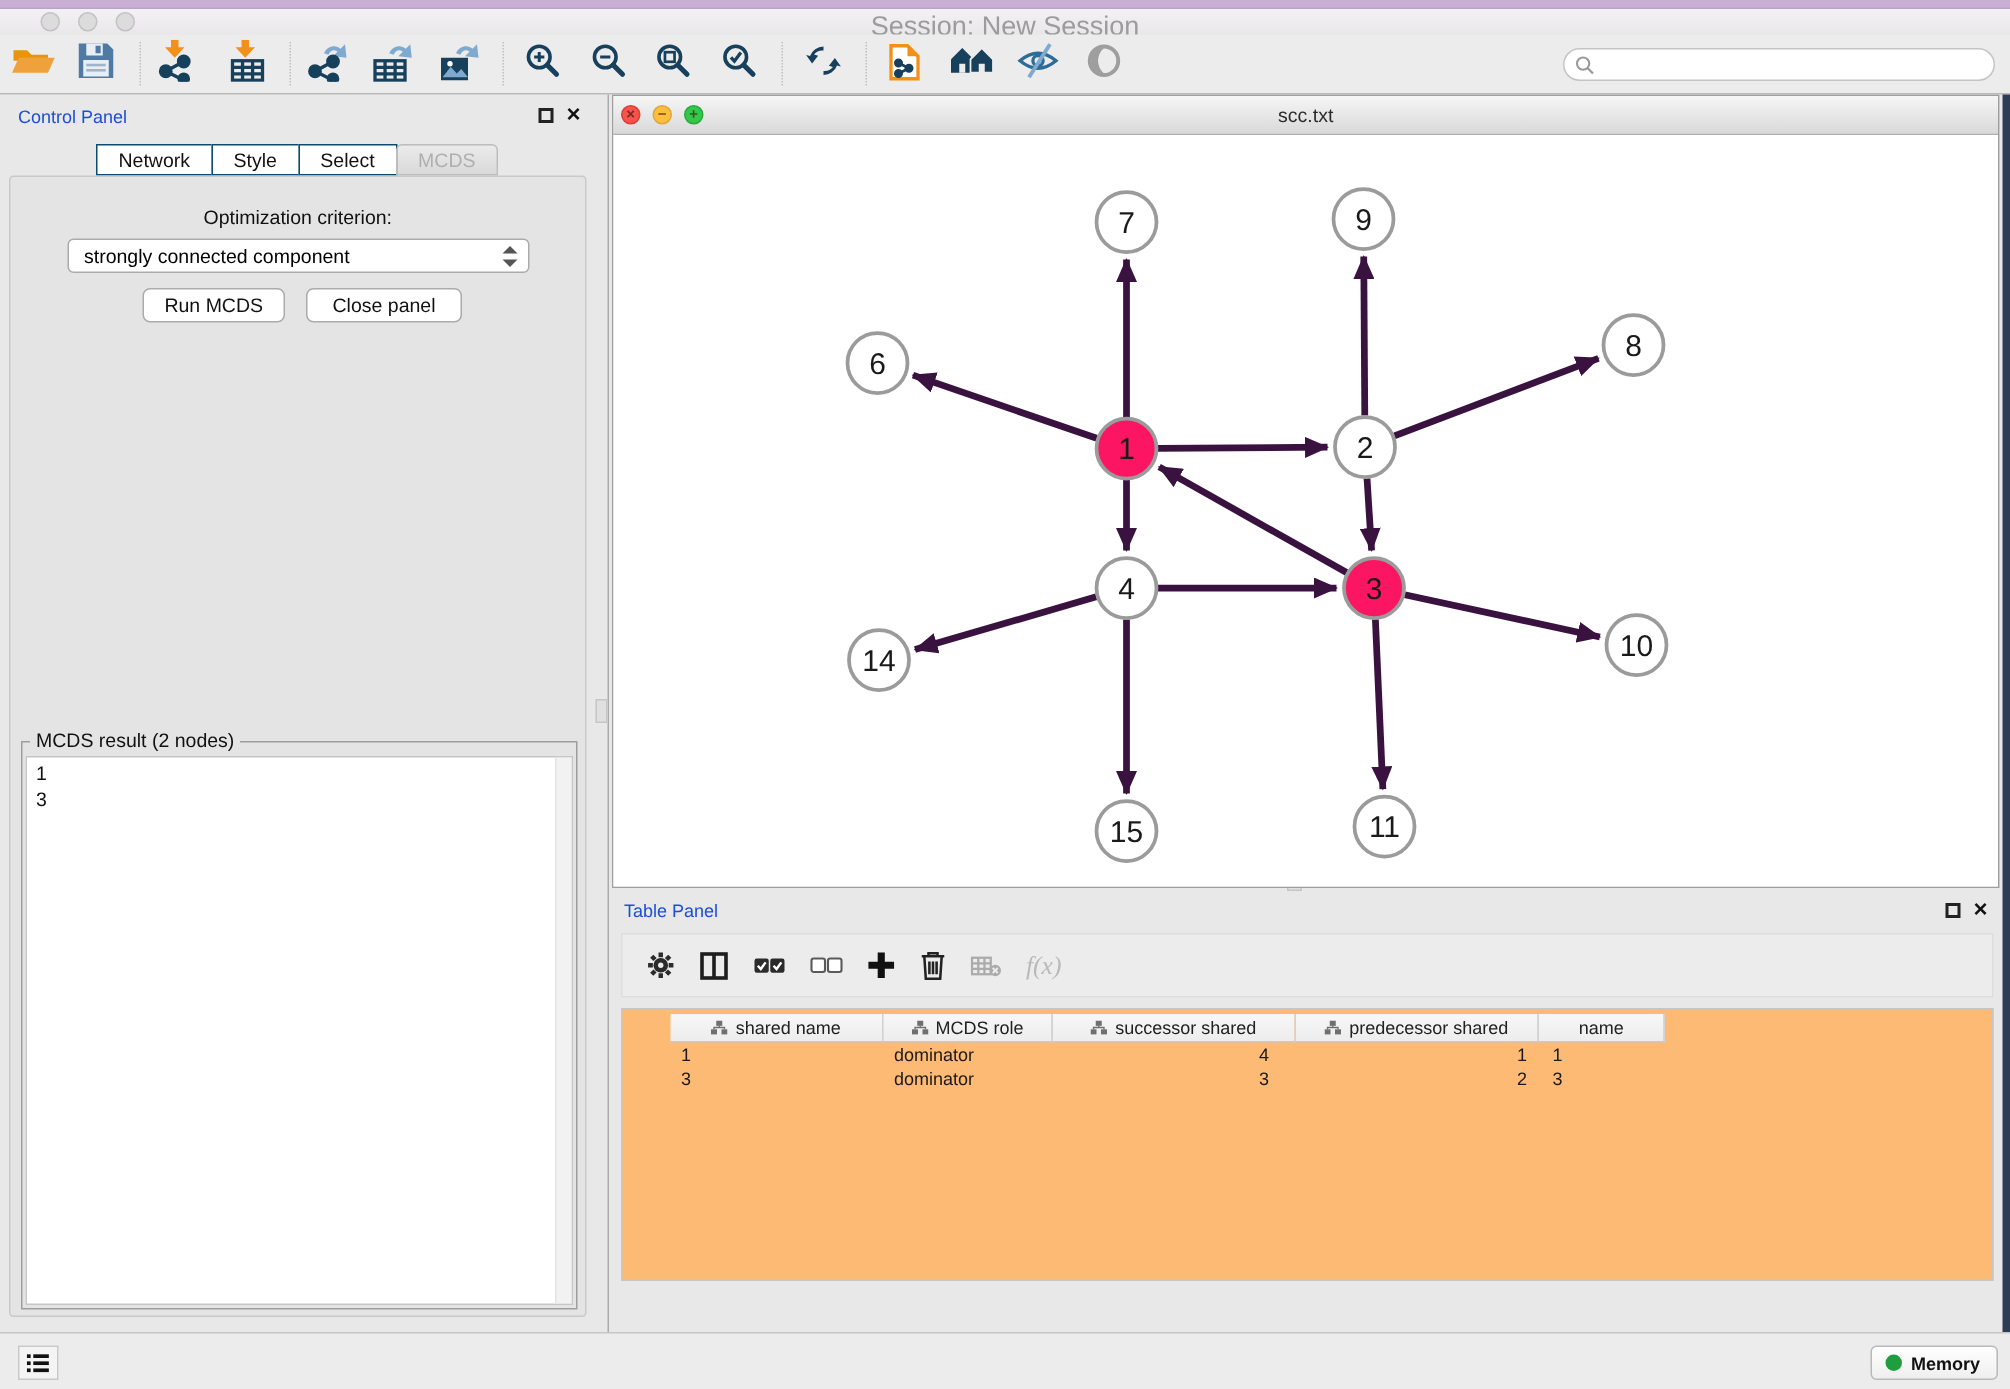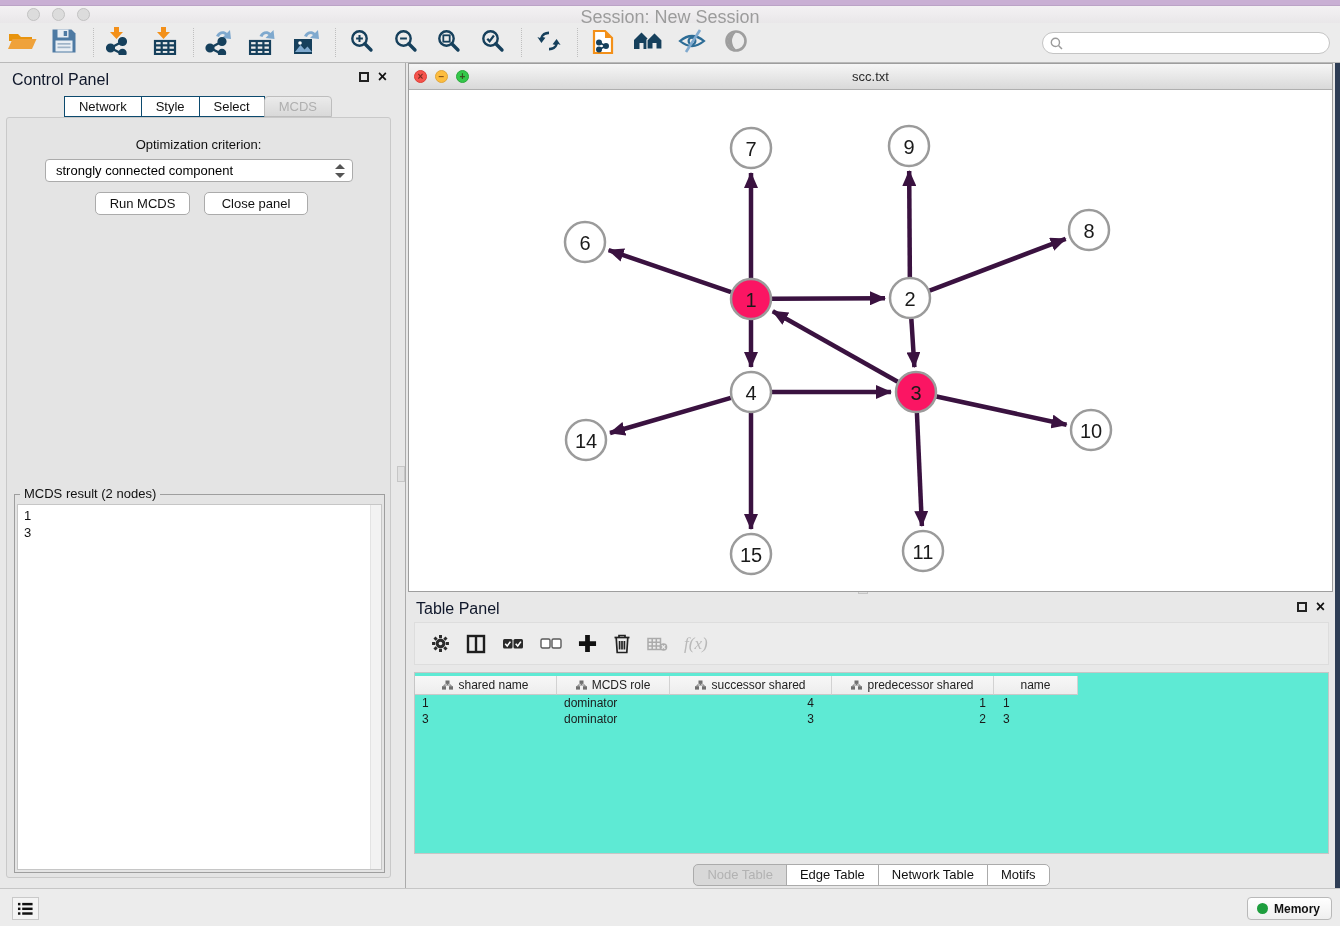--- a/index.html
+++ b/index.html
@@ -19,21 +19,21 @@
     background:#ECECEC; border-bottom:1px solid #B9B9B9; }
   .tb-icon { position:absolute; top:50%; transform:translate(-50%,-50%); cursor:default; }
   .tb-sep { position:absolute; top:5px; height:29px; width:0; border-left:1px dotted #BFBFBF; }
   .tb-search { position:absolute; right:10px; top:9px; width:288px; height:22px;
     border:1px solid #C4C4C4; border-radius:12px; background:#fff;
     display:flex; align-items:center; padding-left:7px; }
   .tb-search input { border:none; outline:none; flex:1; font-size:12px; background:transparent; margin-left:4px; height:18px; }
 
   
   .control-panel { position:absolute; left:0; top:63px; width:397px; height:819px; }
-  .panel-title { position:absolute; left:12px; top:8px; font-size:16px; color:#0f172a; }
+  .panel-title { position:absolute; left:12px; top:8px; font-size:12px; color:#1d4ed8; }
   .float-icon { position:absolute; width:10px; height:10px; border:2px solid #222; background:transparent; }
   .close-icon { position:absolute; font-size:16px; font-weight:bold; color:#111; line-height:12px; }
   .cp-tabs { position:absolute; left:0; top:33px; width:100%; display:flex; justify-content:center; }
   .cp-tab { height:21px; line-height:19px; padding:0 14px; background:#fff;
     border:1px solid #0c4a6e; font-size:13px; color:#111; margin-left:-1px; }
   .cp-tab.active { background:linear-gradient(#EBEBEB,#D9D9D9); color:#AFAFAF; border-radius:4px 4px 0 0; border-color:#BDBDBD; }
   .cp-body { position:absolute; left:6px; top:54px; width:385px; height:761px;
     background:#E4E4E4; border:1px solid #C9C9C9; border-radius:3px; }
   .opt-label { position:absolute; top:19px; width:100%; text-align:center; font-size:13px; color:#111; }
   .opt-select { position:absolute; left:38px; top:41px; width:308px; height:23px; background:#fff;
@@ -70,21 +70,21 @@
   .tl-green { left:47px; background:#34C84A; border:1px solid #2BA83C; }
   .nw-title { position:absolute; left:0; right:0; top:5px; text-align:center; font-size:13px; color:#2B2B2B; }
   .nw-canvas { position:absolute; left:0; top:26px; width:923px; height:501px; background:#fff; }
 
   
   .table-panel { position:absolute; left:408px; top:595px; width:927px; height:293px; }
   .tp-toolbar { position:absolute; left:6px; top:27px; width:915px; height:43px; background:#ECECEC;
     border:1px solid #DDDDDD; display:flex; align-items:center; gap:16px; padding-left:16px; }
   .tp-tool { display:flex; align-items:center; cursor:default; }
   .fx-label { font-family:"Liberation Serif", serif; font-style:italic; font-size:17px; color:#B9B9B9; }
-  .tp-table { position:absolute; left:6px; top:77px; width:915px; height:182px; background:#5eead4; border:1px solid #C6C6C6; font-size:12px; }
+  .tp-table { position:absolute; left:6px; top:77px; width:915px; height:182px; background:#fdba74; border:1px solid #C6C6C6; font-size:12px;padding-left:32px; }
   .thead { display:flex; margin-top:3px; height:19px; }
   .th { display:flex; align-items:center; justify-content:center; gap:5px;
     background:linear-gradient(#F7F7F7,#EDEDED); border-right:1px solid #D2D2D2; border-bottom:1px solid #C9C9C9;
     font-size:12px; color:#222; cursor:default; }
   .tr { display:flex; height:16px; line-height:16px; color:#1A1A1A; }
   .td { overflow:hidden; white-space:nowrap; }
   .c0 { width:142px; } .c1 { width:113px; } .c2 { width:162px; } .c3 { width:162px; } .c4 { width:84px; }
   .td.c0, .td.c1 { padding-left:7px; text-align:left; }
   .td.c2 { padding-right:18px; text-align:right; }
   .td.c3 { padding-right:8px; text-align:right; }
@@ -520,26 +520,20 @@
       </div>
       <div class="tr">
         <div class="td c0">3</div>
         <div class="td c1">dominator</div>
         <div class="td c2">3</div>
         <div class="td c3">2</div>
         <div class="td c4">3</div>
       </div>
     </div>
 
-    <div class="tp-tabs">
-      <span class="tp-tab first active">Node Table</span>
-      <span class="tp-tab">Edge Table</span>
-      <span class="tp-tab">Network Table</span>
-      <span class="tp-tab last">Motifs</span>
-    </div>
   </div>
 
   <div class="statusbar">
     <div class="sb-list-btn">
       <svg width="17" height="16" viewBox="0 0 18 17">
         <g fill="#111">
           <rect x="1" y="2" width="2.6" height="2.6"></rect>
             <rect x="5.5" y="2" width="11" height="2.6"></rect>
           <rect x="1" y="7" width="2.6" height="2.6"></rect>
             <rect x="5.5" y="7" width="11" height="2.6"></rect>

